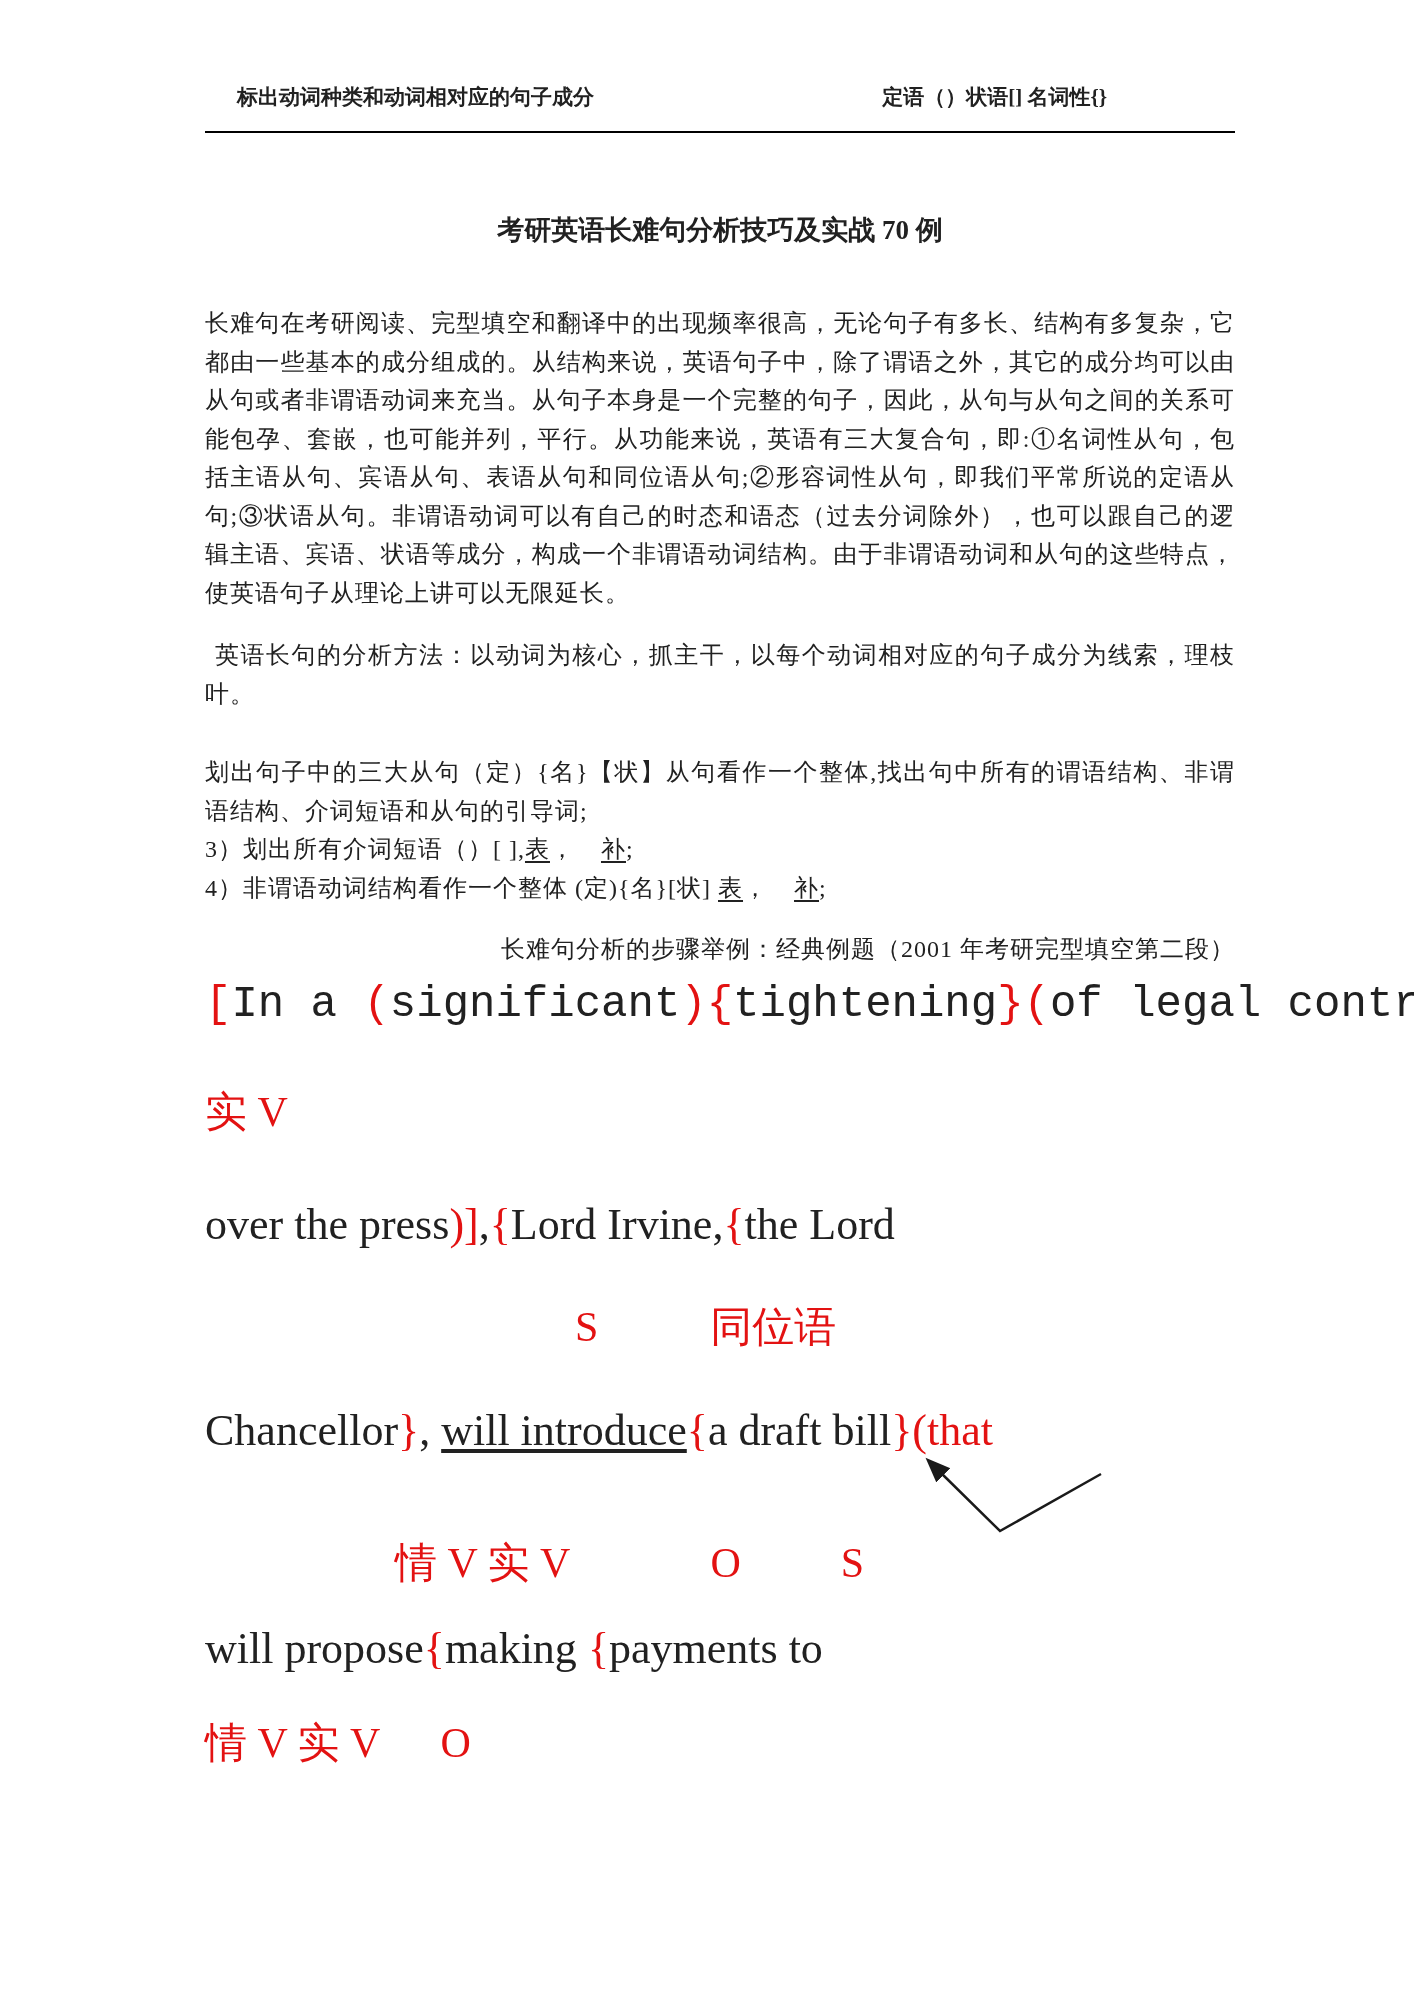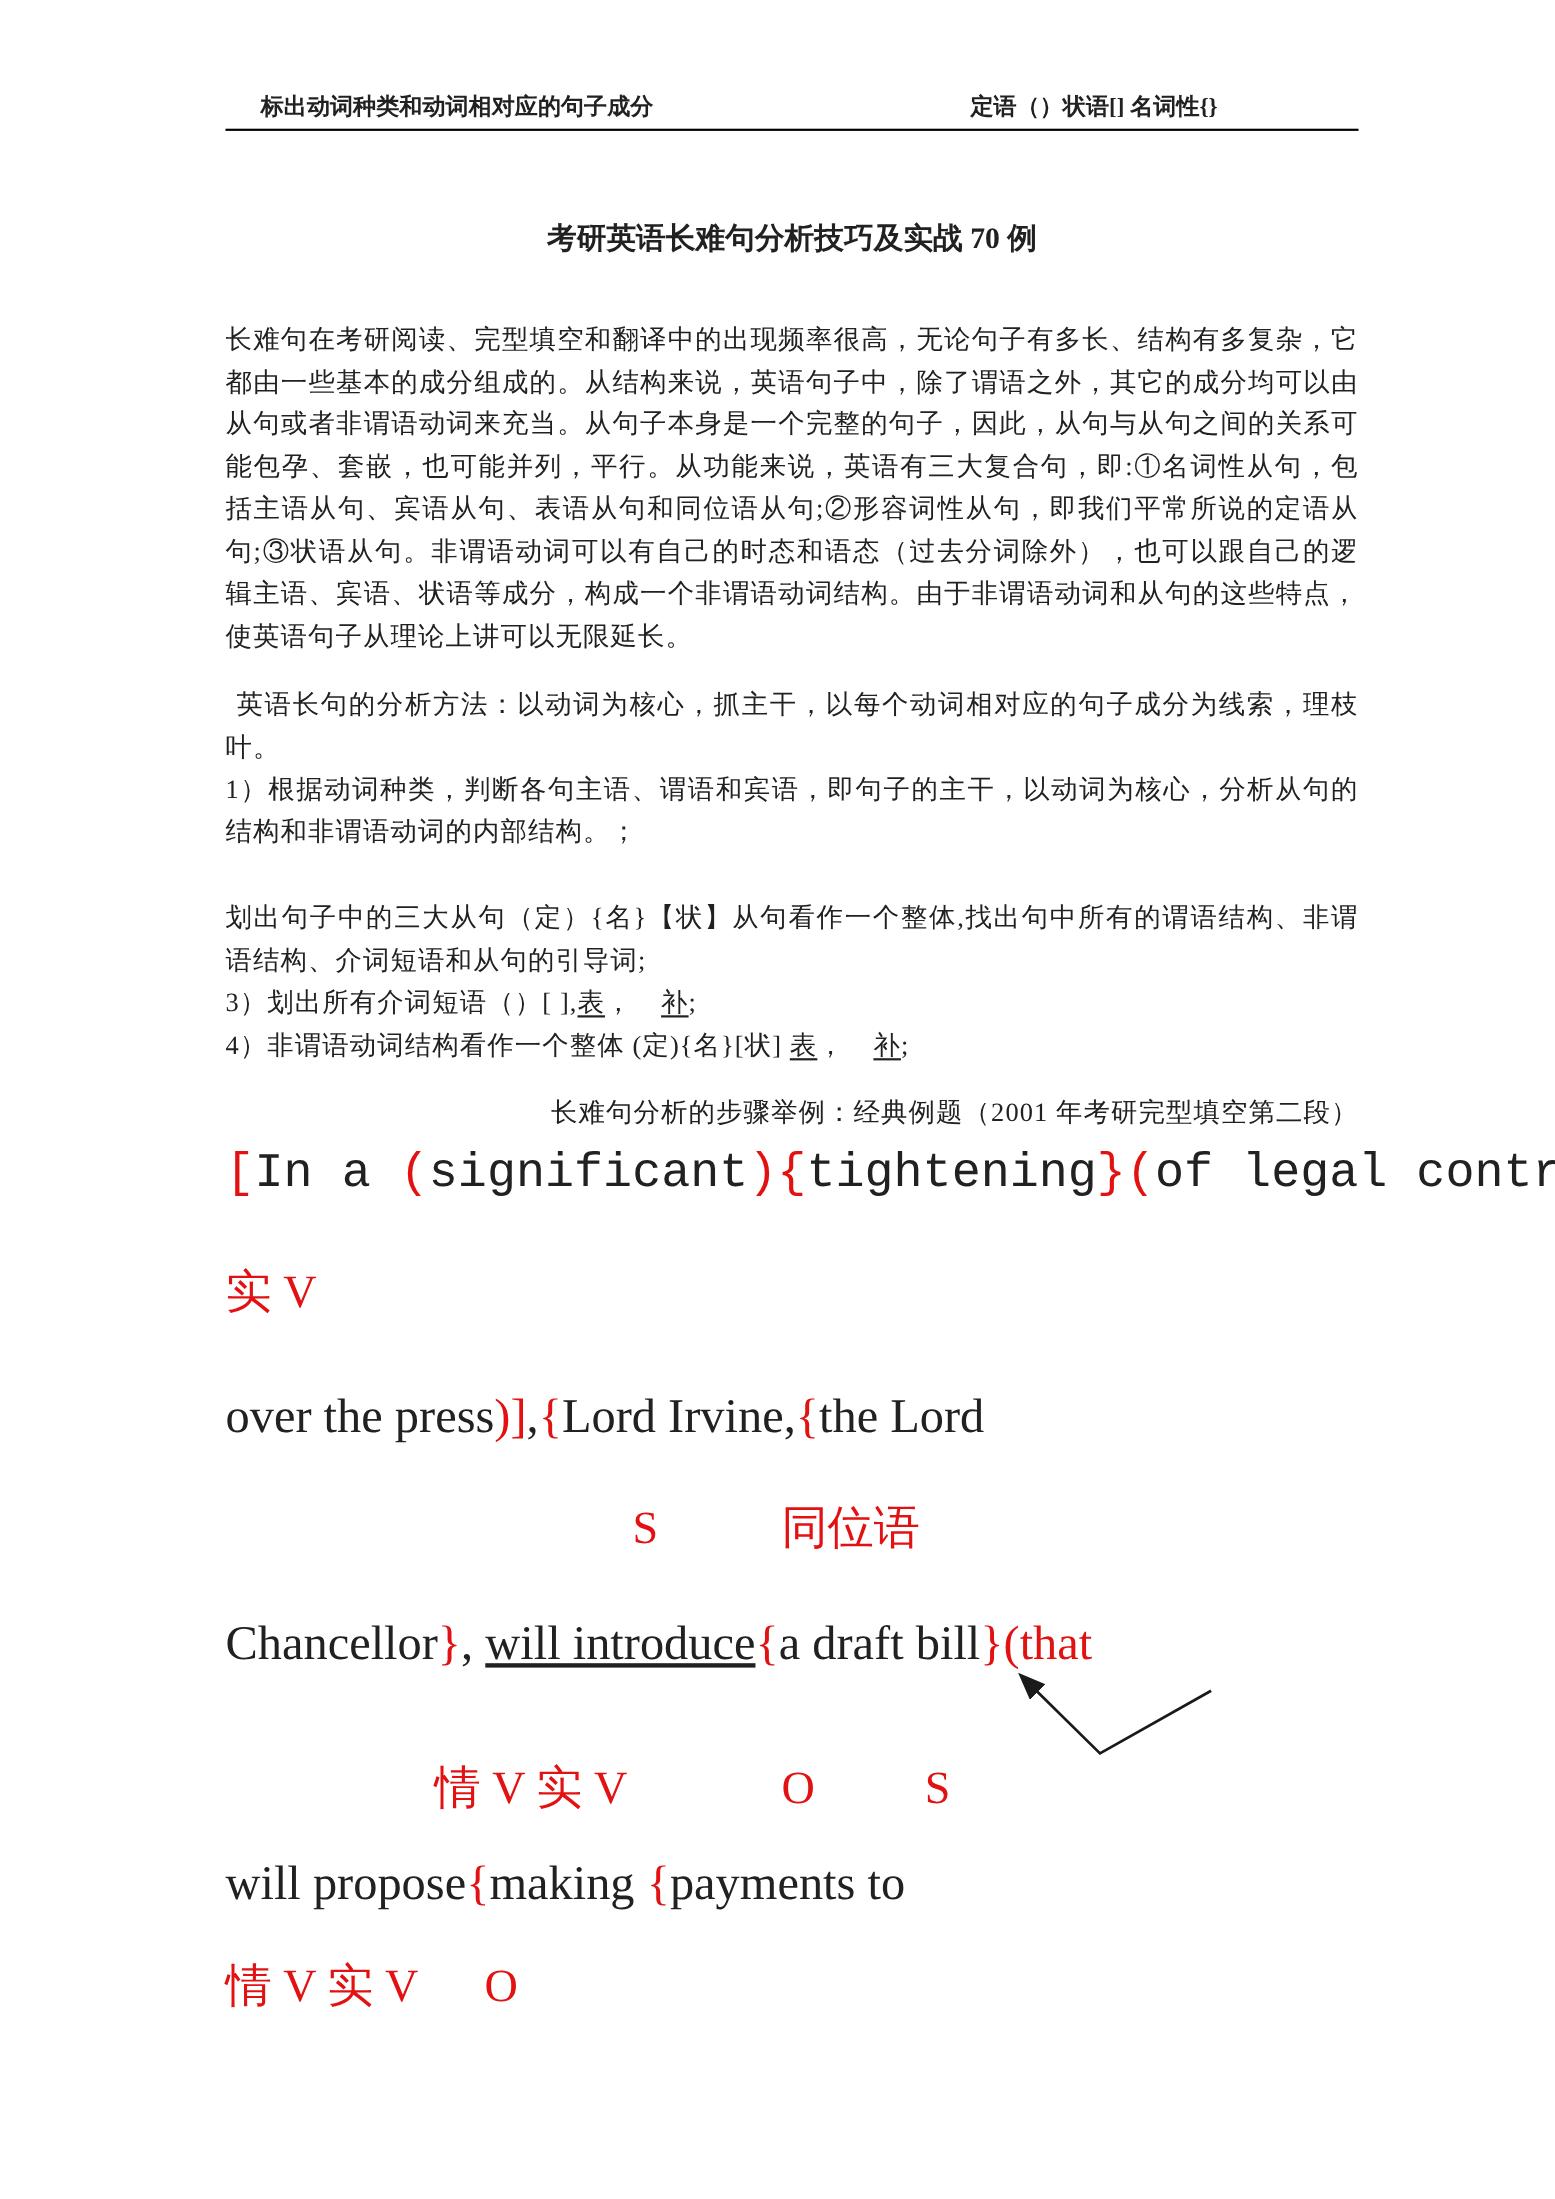--- a/index.html
+++ b/index.html
@@ -7,21 +7,21 @@
     --ink:#212121;
   }
   html,body{margin:0;padding:0;background:#ffffff;}
   .page{
     width:1414px;height:1999px;background:#fff;box-sizing:border-box;
     padding:85px 179px 0 205px;position:relative;overflow:hidden;
     font-family:"Liberation Serif","DejaVu Serif",serif;color:var(--ink);
   }
   .header-row{
     display:flex;justify-content:space-between;align-items:flex-end;
-    border-bottom:2px solid #000;padding-bottom:7px;
+    border-bottom:2px solid #000;padding-bottom:21px;
     font-weight:bold;font-size:21px;line-height:1.2;
   }
   .header-left{padding-left:32px;}
   .header-right{padding-right:128px;}
   .doc-title{
     margin:80px 0 0 0;text-align:center;font-size:27px;font-weight:bold;line-height:1.3;
   }
   .body-text{font-size:24px;line-height:38.5px;letter-spacing:1px;text-align:justify;}
   .body-text p{margin:0;}
   .p1{margin-top:56px;}
@@ -62,21 +62,20 @@
     <span class="header-left">标出动词种类和动词相对应的句子成分</span>
     <span class="header-right">定语（）状语[] 名词性{}</span>
   </div>
 
   <h1 class="doc-title">考研英语长难句分析技巧及实战 70 例</h1>
 
   <p class="body-text p1">长难句在考研阅读、完型填空和翻译中的出现频率很高，无论句子有多长、结构有多复杂，它都由一些基本的成分组成的。从结构来说，英语句子中，除了谓语之外，其它的成分均可以由从句或者非谓语动词来充当。从句子本身是一个完整的句子，因此，从句与从句之间的关系可能包孕、套嵌，也可能并列，平行。从功能来说，英语有三大复合句，即:①名词性从句，包括主语从句、宾语从句、表语从句和同位语从句;②形容词性从句，即我们平常所说的定语从句;③状语从句。非谓语动词可以有自己的时态和语态（过去分词除外），也可以跟自己的逻辑主语、宾语、状语等成分，构成一个非谓语动词结构。由于非谓语动词和从句的这些特点，使英语句子从理论上讲可以无限延长。</p>
 
   <div class="body-text p2">
     <p class="indent1">英语长句的分析方法：以动词为核心，抓主干，以每个动词相对应的句子成分为线索，理枝叶。</p>
-    <p>1）根据动词种类，判断各句主语、谓语和宾语，即句子的主干，以动词为核心，分析从句的结构和非谓语动词的内部结构。；</p>
   </div>
 
   <div class="body-text p3">
     <p>划出句子中的三大从句（定）{名}【状】从句看作一个整体,找出句中所有的谓语结构、非谓语结构、介词短语和从句的引导词;</p>
     <p><span>3）划出所有介词短语（）[ ],</span><span class="u">表</span><span>，</span><span class="gap-sm"></span><span class="u">补</span><span>;</span></p>
     <p><span>4）非谓语动词结构看作一个整体 (定){名}[状] </span><span class="u">表</span><span>，</span><span class="gap-sm"></span><span class="u">补</span><span>;</span></p>
   </div>
 
   <p class="body-text example-heading">长难句分析的步骤举例：经典例题（2001 年考研完型填空第二段）</p>
 

